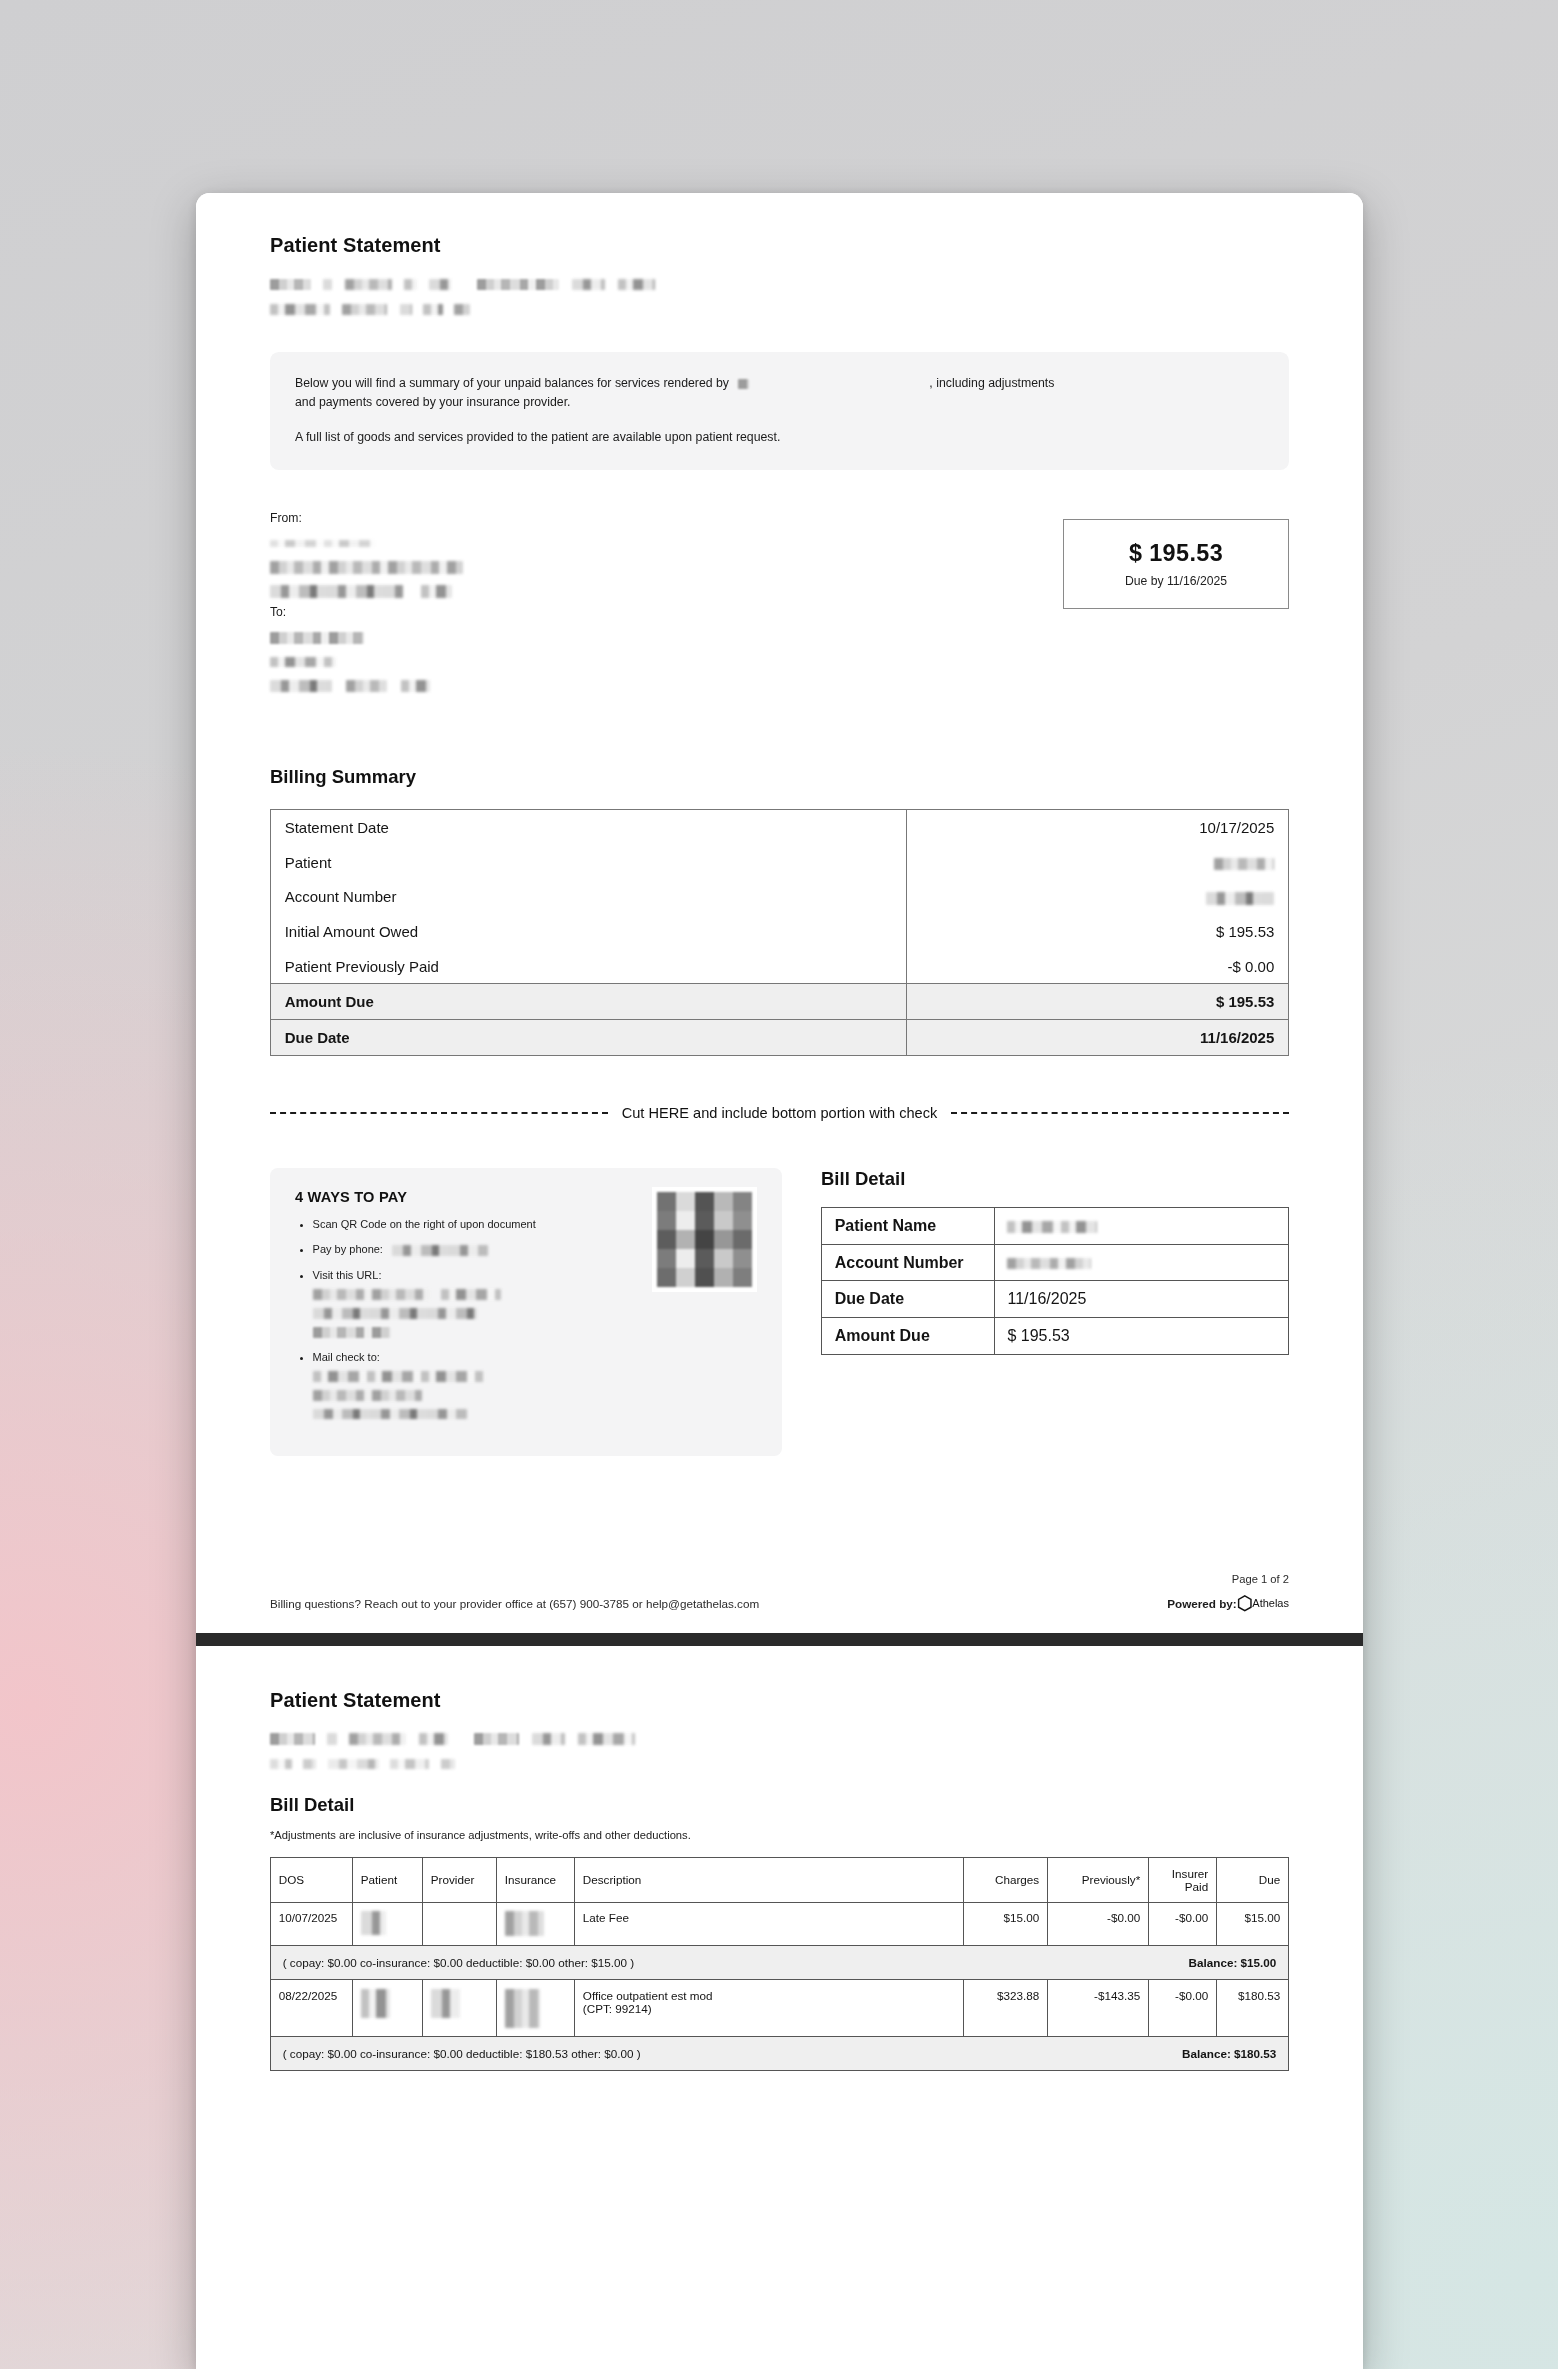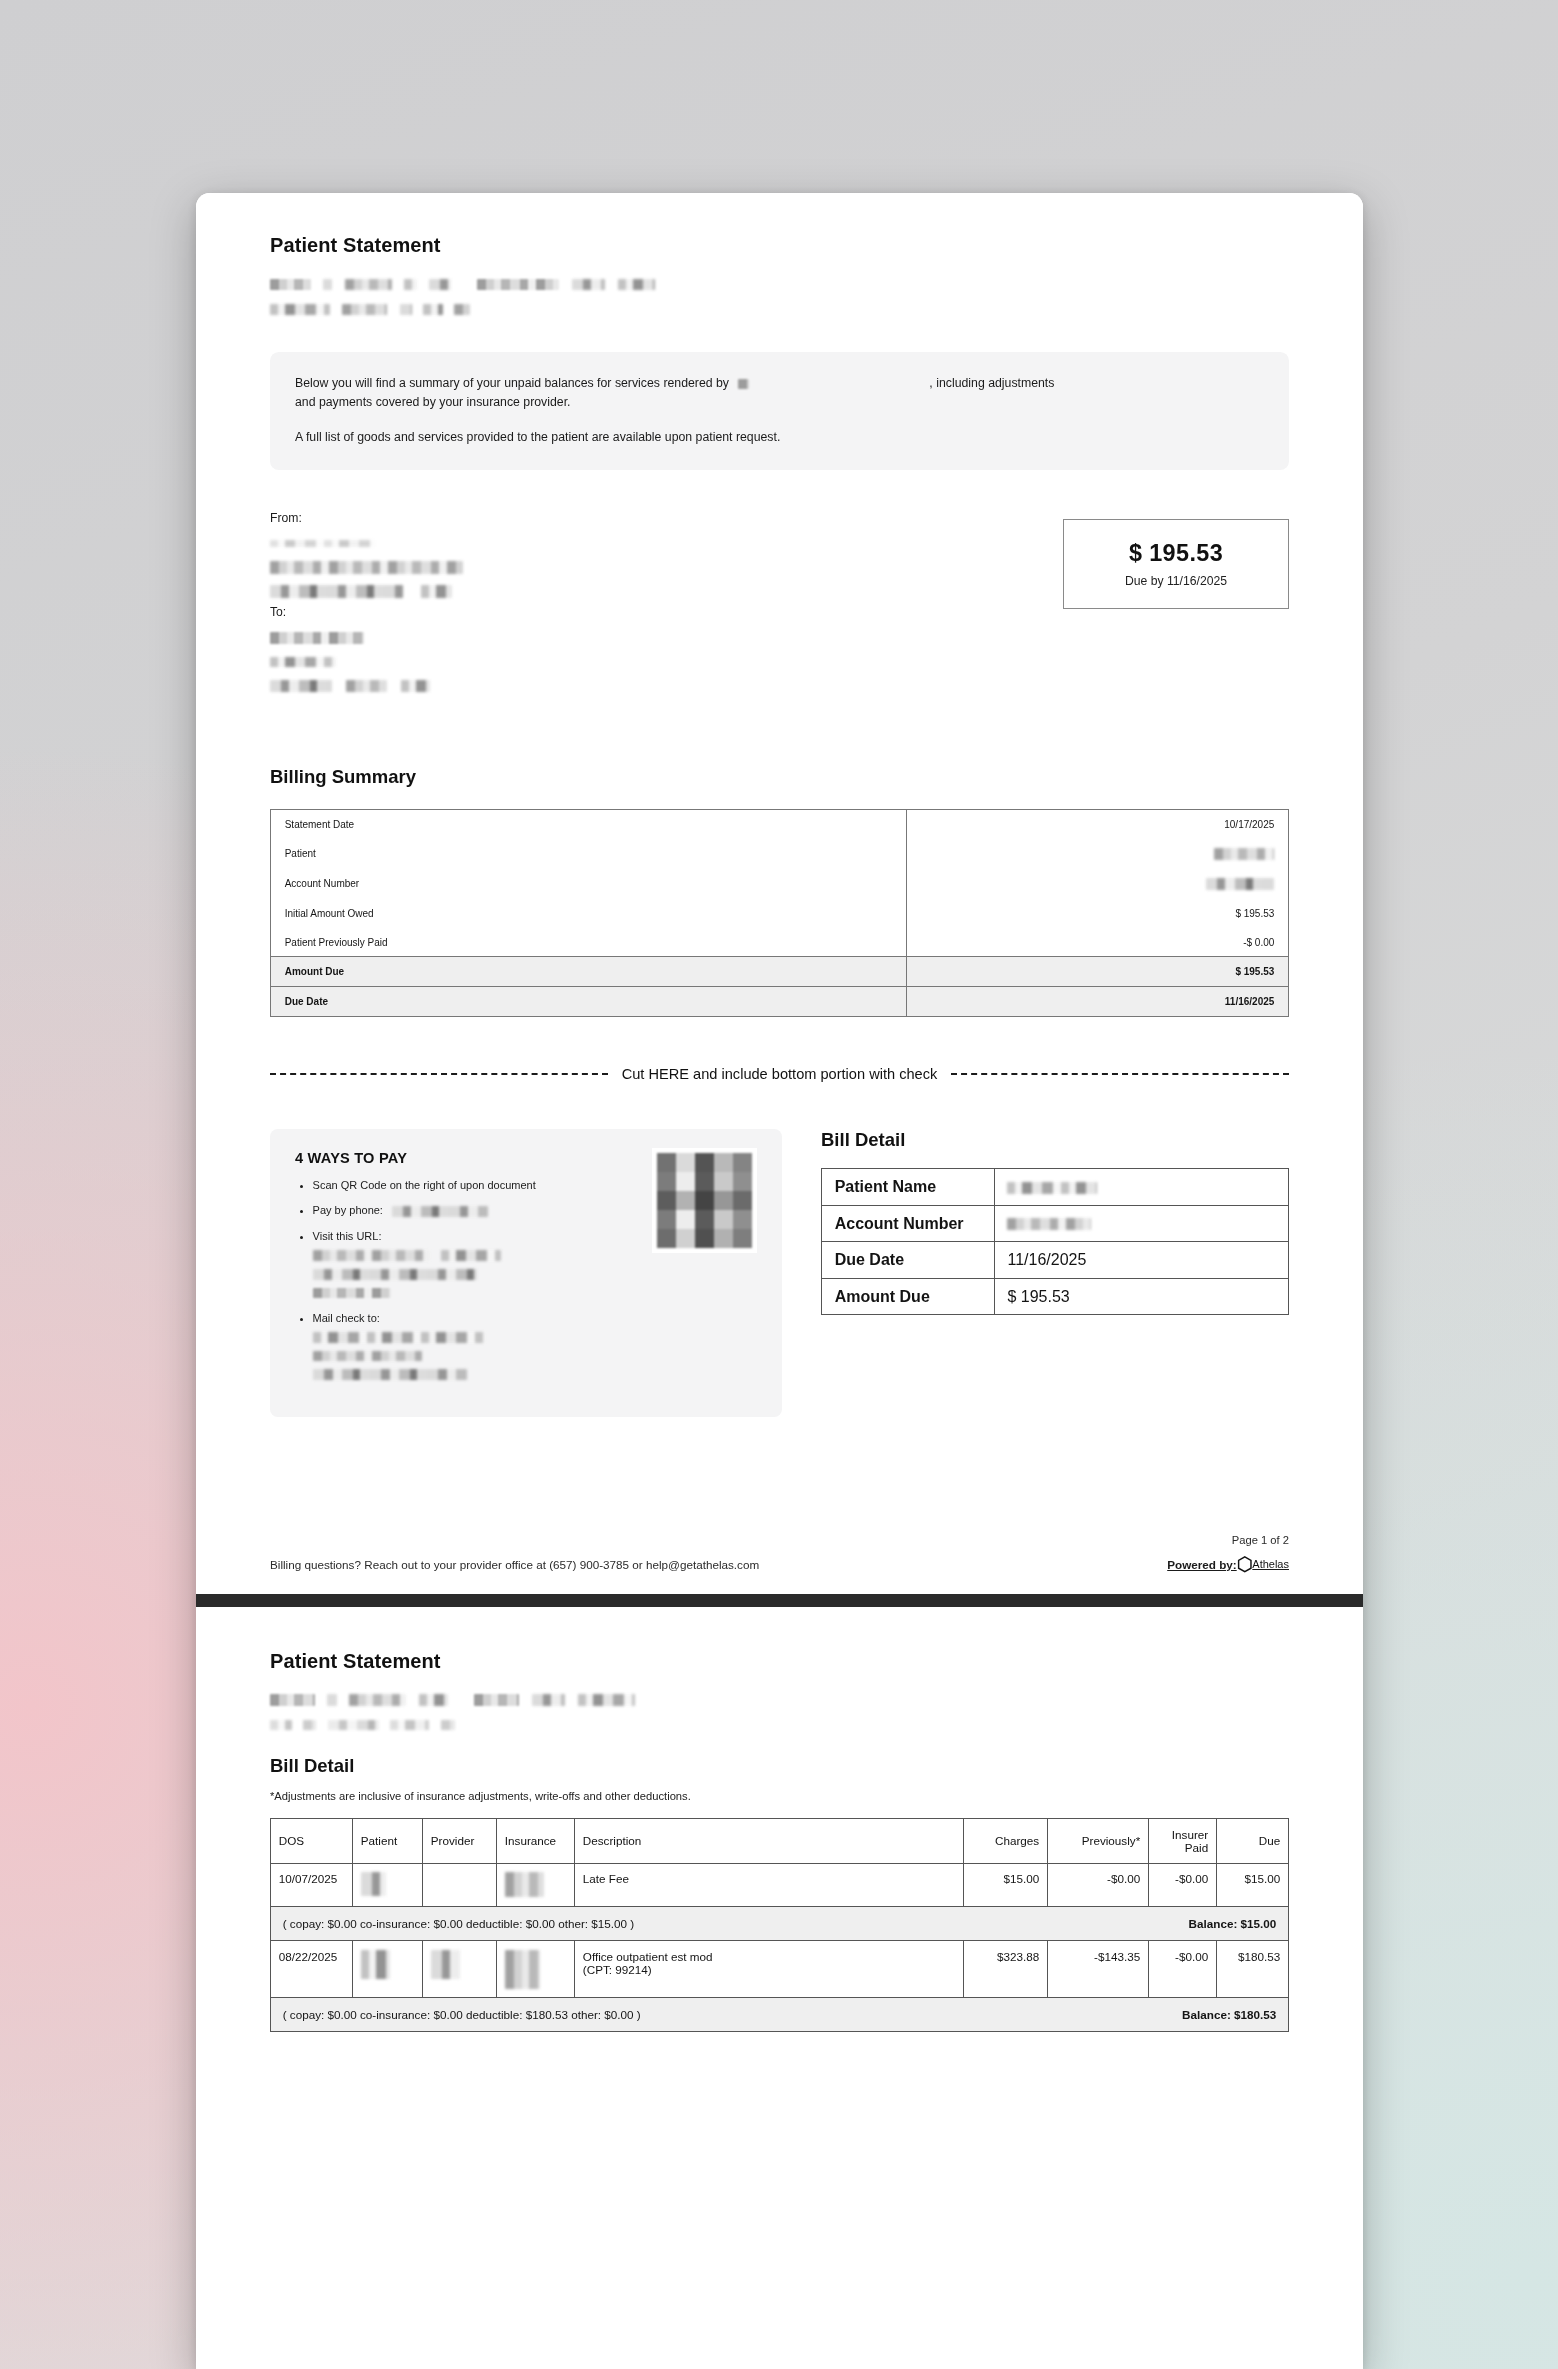--- a/index.html
+++ b/index.html
@@ -100,21 +100,21 @@
     margin-top: 7.8px;
   }
   .amount-box .amt { font-size: 23.4px; font-weight: bold; color: #111; letter-spacing: 0.4px; }
   .amount-box .due { font-size: 12.2px; color: #222; margin-top: 6.8px; }
 
   
   .sec-title { margin-top: 66px; }
   table.summary {
     width: 100%; border-collapse: collapse; margin-top: 21.5px;
     border: 1px solid #777;
-    font-size: 10px; color: #151515;
+    font-size: 15px; color: #151515;
   }
   table.summary td { padding: 8.8px 13.7px; border-right: 1px solid #777; }
   table.summary td:last-child { border-right: none; text-align: right; }
   table.summary tr.total td { background: #efefef; font-weight: bold; border-top: 1px solid #777; }
   table.summary tr.duedate td { background: #efefef; font-weight: bold; border-top: 1px solid #777; }
   table.summary td.lbl { width: 62.5%; }
 
   
   .cutline {
     display: flex; align-items: center; gap: 13.7px;
@@ -153,21 +153,21 @@
   table.billdetail td { border: 1px solid #555; padding: 8.8px 12.7px; height: 30px; }
   table.billdetail td.k { width: 37%; font-weight: bold; }
 
   
   .pagenum { text-align: right; font-size: 11.2px; color: #2a2a2a; margin-top: 117px; }
   .footer {
     display: flex; justify-content: space-between; align-items: center;
     margin-top: 9.8px; padding-bottom: 21.5px;
     font-size: 11.7px; color: #2b2b2b;
   }
-  .powered { display: flex; align-items: center; gap: 0; font-weight: bold; color:#1b1b1b;text-decoration:underline;}
+  .powered { display: flex; align-items: center; gap: 0; font-weight: bold; color:#1b1b1b;}
   .powered .brand { font-weight: normal; font-size: 11px; color:#111; }
   .hex { width: 15.6px; height: 16.6px; display:inline-block; }
 
   .page-sep { height: 12.7px; background: #2a2a2a; }
 
   
   .p2-top { padding-top: 43px; }
   .note-star { font-size: 11.2px; color: #222; margin-top: 13.7px; }
 
   table.detail {

